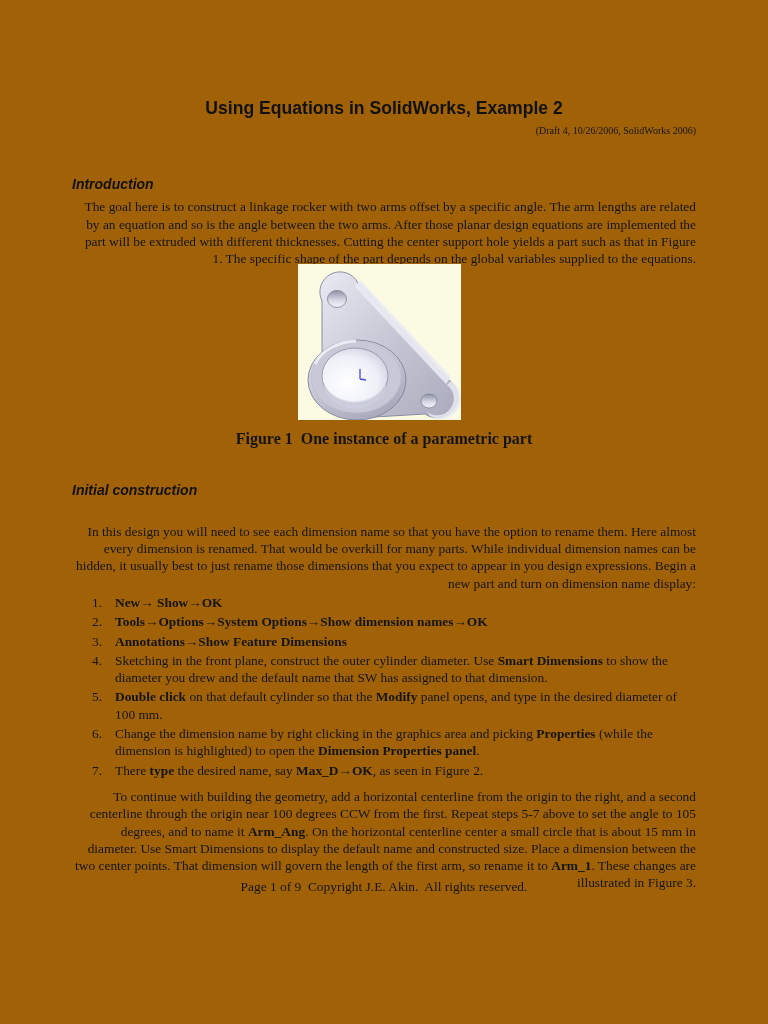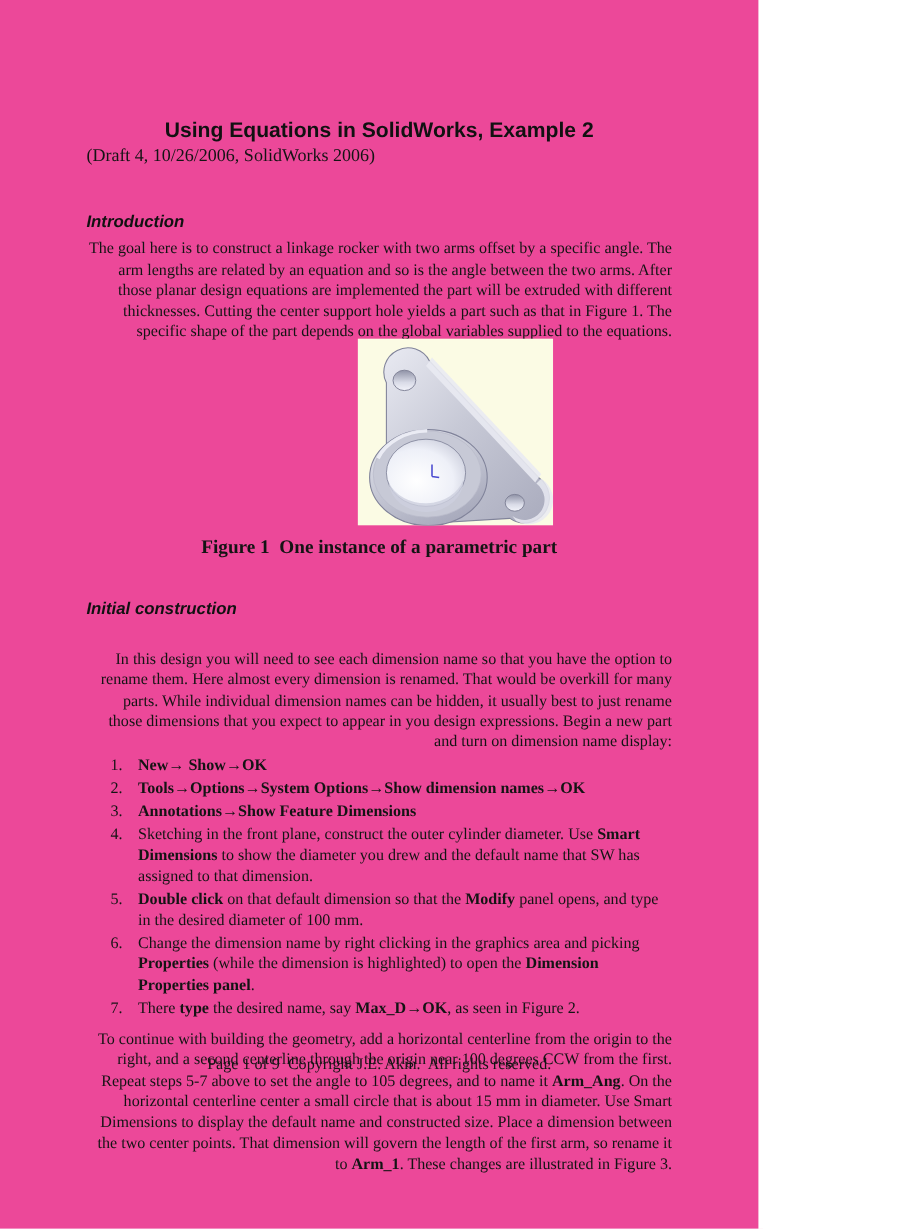--- a/index.html
+++ b/index.html
@@ -1,41 +1,41 @@
 <!DOCTYPE html>
 <html style="--fig-bg: #fbfbe4; --part-body: #c7c9d6; --part-light: #e9eaf2; --part-dark: #a9abbd; --part-edge: #80839a; --origin-color: #4a4ad0;"><head>
 <meta charset="utf-8">
 <style>
   * { margin: 0; padding: 0; box-sizing: border-box; }
   html, body { background: #ffffff; }
   .page {
     position: relative;
-    width: 632px;
+    width: 768px;
     height: 1024px;
-    background: #ec4899;
+    background: #a16207;
     font-family: "Liberation Serif", serif;
     font-size: 13.4px;
     line-height: 17.3px;
     color: #141414;
     overflow: hidden;
   }
   .content {
     padding: 97px 72px 0 72px;
   }
   .doc-title {
     font-family: "Liberation Sans", sans-serif;
     font-weight: bold;
     font-size: 17.6px;
     line-height: 22px;
     text-align: center;
     color: #111111;
   }
   .doc-subtitle {
-    text-align: left;
-    font-size: 15px;
+    text-align: right;
+    font-size: 10px;
     margin-top: 3px;
   }
   .section-heading {
     font-family: "Liberation Sans", sans-serif;
     font-weight: bold;
     font-style: italic;
     font-size: 14px;
     line-height: 18px;
     color: #111111;
   }
@@ -161,21 +161,21 @@
         <div class="step">
           <span class="step-num">3.</span>
           <span class="step-text"><b>Annotations→Show Feature Dimensions</b></span>
         </div>
         <div class="step">
           <span class="step-num">4.</span>
           <span class="step-text"><span>Sketching in the front plane, construct the outer cylinder diameter.  Use </span><b>Smart Dimensions</b><span> to show the diameter you drew and the default name that SW has assigned to that dimension.</span></span>
         </div>
         <div class="step">
           <span class="step-num">5.</span>
-          <span class="step-text"><b>Double click</b><span> on that default dimension so that the </span><b>Modify</b><span> panel opens, and type in the desired diameter of 100 mm.</span></span>
+          <span class="step-text"><b>Double click</b><span> on that default cylinder so that the </span><b>Modify</b><span> panel opens, and type in the desired diameter of 100 mm.</span></span>
         </div>
         <div class="step">
           <span class="step-num">6.</span>
           <span class="step-text"><span>Change the dimension name by right clicking in the graphics area and picking </span><b>Properties</b><span> (while the dimension is highlighted) to open the </span><b>Dimension Properties panel</b><span>.</span></span>
         </div>
         <div class="step">
           <span class="step-num">7.</span>
           <span class="step-text"><span>There </span><b>type</b><span> the desired name, say </span><b>Max_D→OK</b><span>, as seen in Figure 2.</span></span>
         </div>
       </div>

